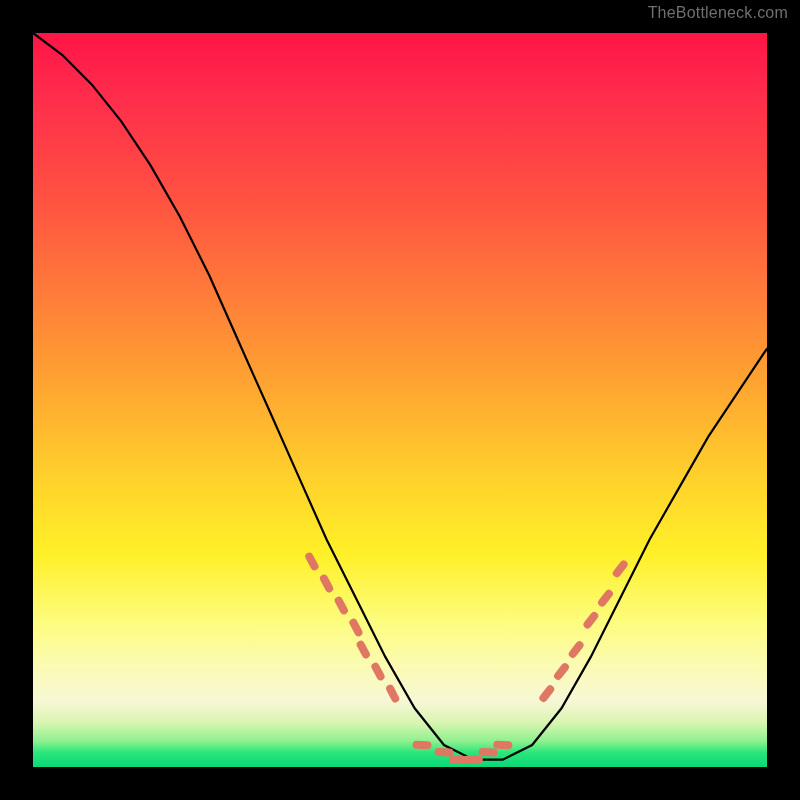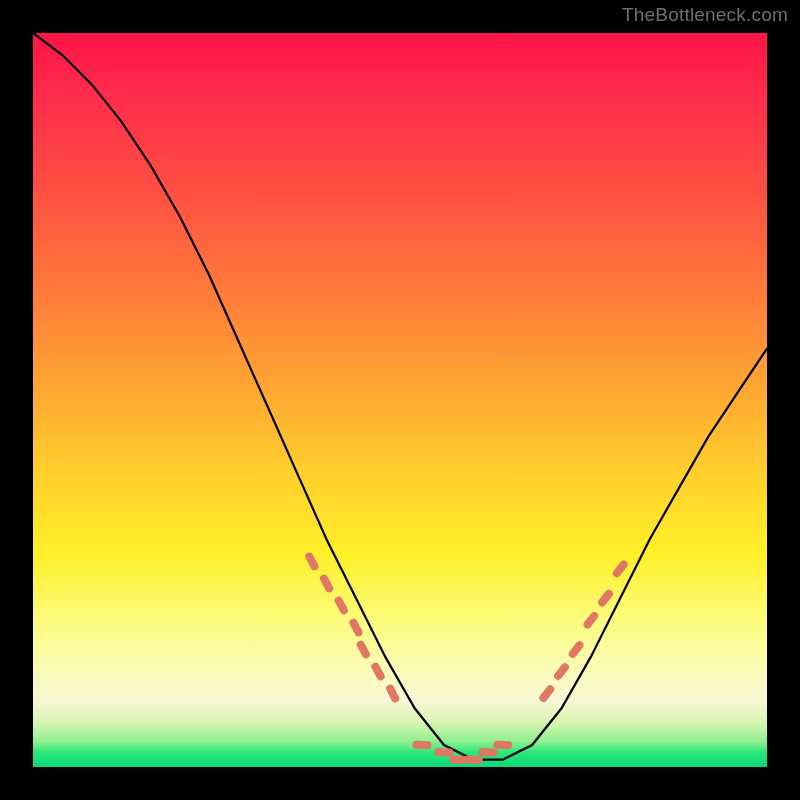--- a/index.html
+++ b/index.html
@@ -50,21 +50,21 @@
     top: 0;
     width: 734px;
     height: 734px;
     overflow: visible;
   }
   .watermark {
     position: absolute;
     top: 4px;
     right: 12px;
     color: #6f6f6f;
-    font-size: 19px;
+    font-size: 16px;
     font-weight: 500;
     letter-spacing: 0.2px;
     user-select: none;
   }
 </style>
 </head>
 <body>
 
 <div class="frame">
 

